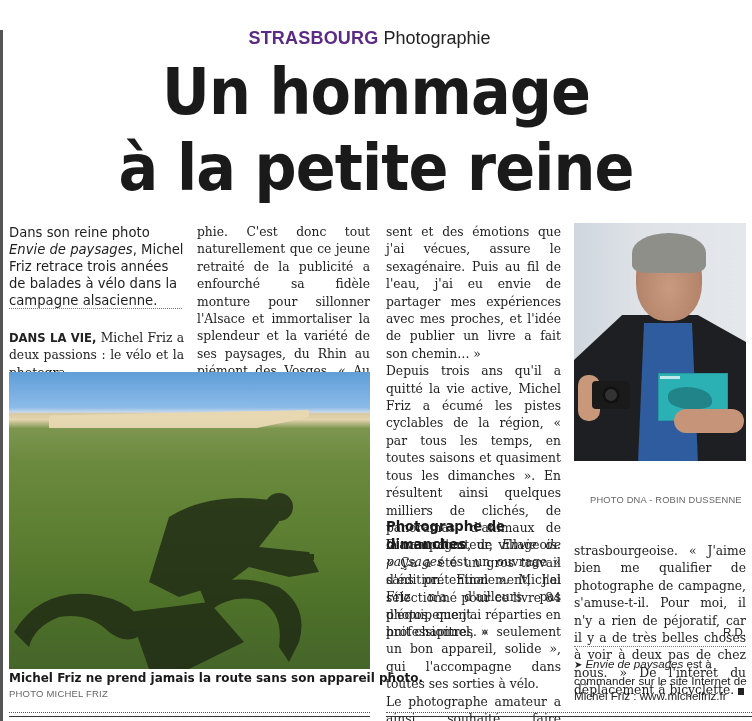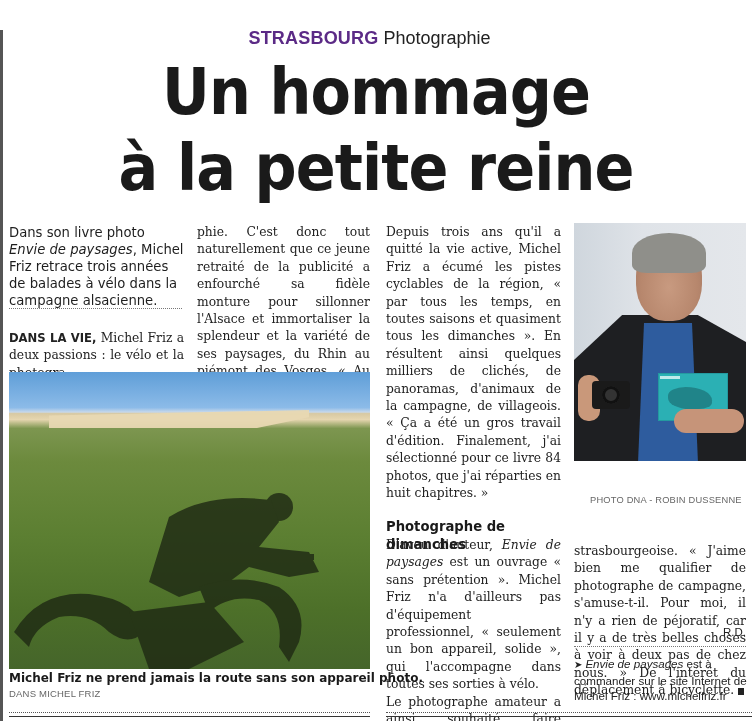--- a/index.html
+++ b/index.html
@@ -94,30 +94,31 @@
   <div class="kicker">
     <span class="city">STRASBOURG</span>
     <span class="topic">Photographie</span>
   </div>
 
   <div class="headline">
     <div>Un hommage</div>
     <div>à la petite reine</div>
   </div>
 
-  <div class="chapeau"><span>Dans son livre photo </span><i>Envie de paysages</i><span>, Michel Friz retrace trois années de balades à vélo dans la campagne alsacienne.</span></div>
+  <div class="chapeau"><span>Dans son reine photo </span><i>Envie de paysages</i><span>, Michel Friz retrace trois années de balades à vélo dans la campagne alsacienne.</span></div>
   <div class="chapeau-rule dotted"></div>
 
   <div class="col lead"><span class="lead-label">DANS LA VIE,</span><span> Michel Friz a deux passions : le vélo et la photogra-</span></div>
 
   <div class="col col2">
     <p>phie. C'est donc tout naturellement que ce jeune retraité de la publicité a enfourché sa fidèle monture pour sillonner l'Alsace et immortaliser la splendeur et la variété de ses paysages, du Rhin au piémont des Vosges. « Au départ, c'était juste pour moi, afin de me souvenir de l'instant pré-</p>
   </div>
 
   <div class="col col3">
+    <p>sent et des émotions que j'ai vécues, assure le sexagénaire. Puis au fil de l'eau, j'ai eu envie de partager mes expériences avec mes proches, et l'idée de publier un livre a fait son chemin… »</p>
     <p>Depuis trois ans qu'il a quitté la vie active, Michel Friz a écumé les pistes cyclables de la région, « par tous les temps, en toutes saisons et quasiment tous les dimanches ». En résultent ainsi quelques milliers de clichés, de panoramas, d'animaux de la campagne, de villageois. « Ça a été un gros travail d'édition. Finalement, j'ai sélectionné pour ce livre 84 photos, que j'ai réparties en huit chapitres. »</p>
   </div>
 
   <div class="subhead">Photographe de dimanches</div>
   <div class="col col3b">
     <p><span>D'aveu d'auteur, </span><i>Envie de paysages</i><span> est un ouvrage « sans prétention ». Michel Friz n'a d'ailleurs pas d'équipement professionnel, « seulement un bon appareil, solide », qui l'accompagne dans toutes ses sorties à vélo.</span></p>
     <p>Le photographe amateur a ainsi souhaité faire découvrir, toujours en prenant le temps, « les pâturages » qui bordent la métropole</p>
   </div>
 
   <div class="photo1">
@@ -127,21 +128,21 @@
         <circle cx="270" cy="135" r="14"></circle>
         <path d="M160 145 Q200 120 262 128 L270 150 L250 175 L300 180 L310 200 L280 205 L240 195 L220 210 L170 225 L140 210 Z"></path>
         <path d="M5 260 Q30 218 80 222 Q130 228 135 260 Q120 275 100 260 Q80 240 50 245 Q25 255 20 275 Z"></path>
         <path d="M190 215 Q230 200 270 215 Q300 235 290 270 L280 290 L270 275 Q275 240 250 228 Q220 222 200 240 Z"></path>
         <path d="M120 240 L200 230 L235 270 L180 297 L140 297 Z"></path>
         <rect x="265" y="182" width="40" height="6"></rect>
       </g>
     </svg>
   </div>
   <div class="cap1">Michel Friz ne prend jamais la route sans son appareil photo.</div>
-  <div class="credit1">DANS MICHEL FRIZ</div>
+  <div class="credit1">PHOTO MICHEL FRIZ</div>
   <div class="bottom-rule a"></div>
   <div class="bottom-rule b"></div>
 
   <div class="photo2">
     <div class="jacket"></div>
     <div class="shirt"></div>
     <div class="head"></div>
     <div class="hair"></div>
     <div class="hand1"></div>
     <div class="camera">

